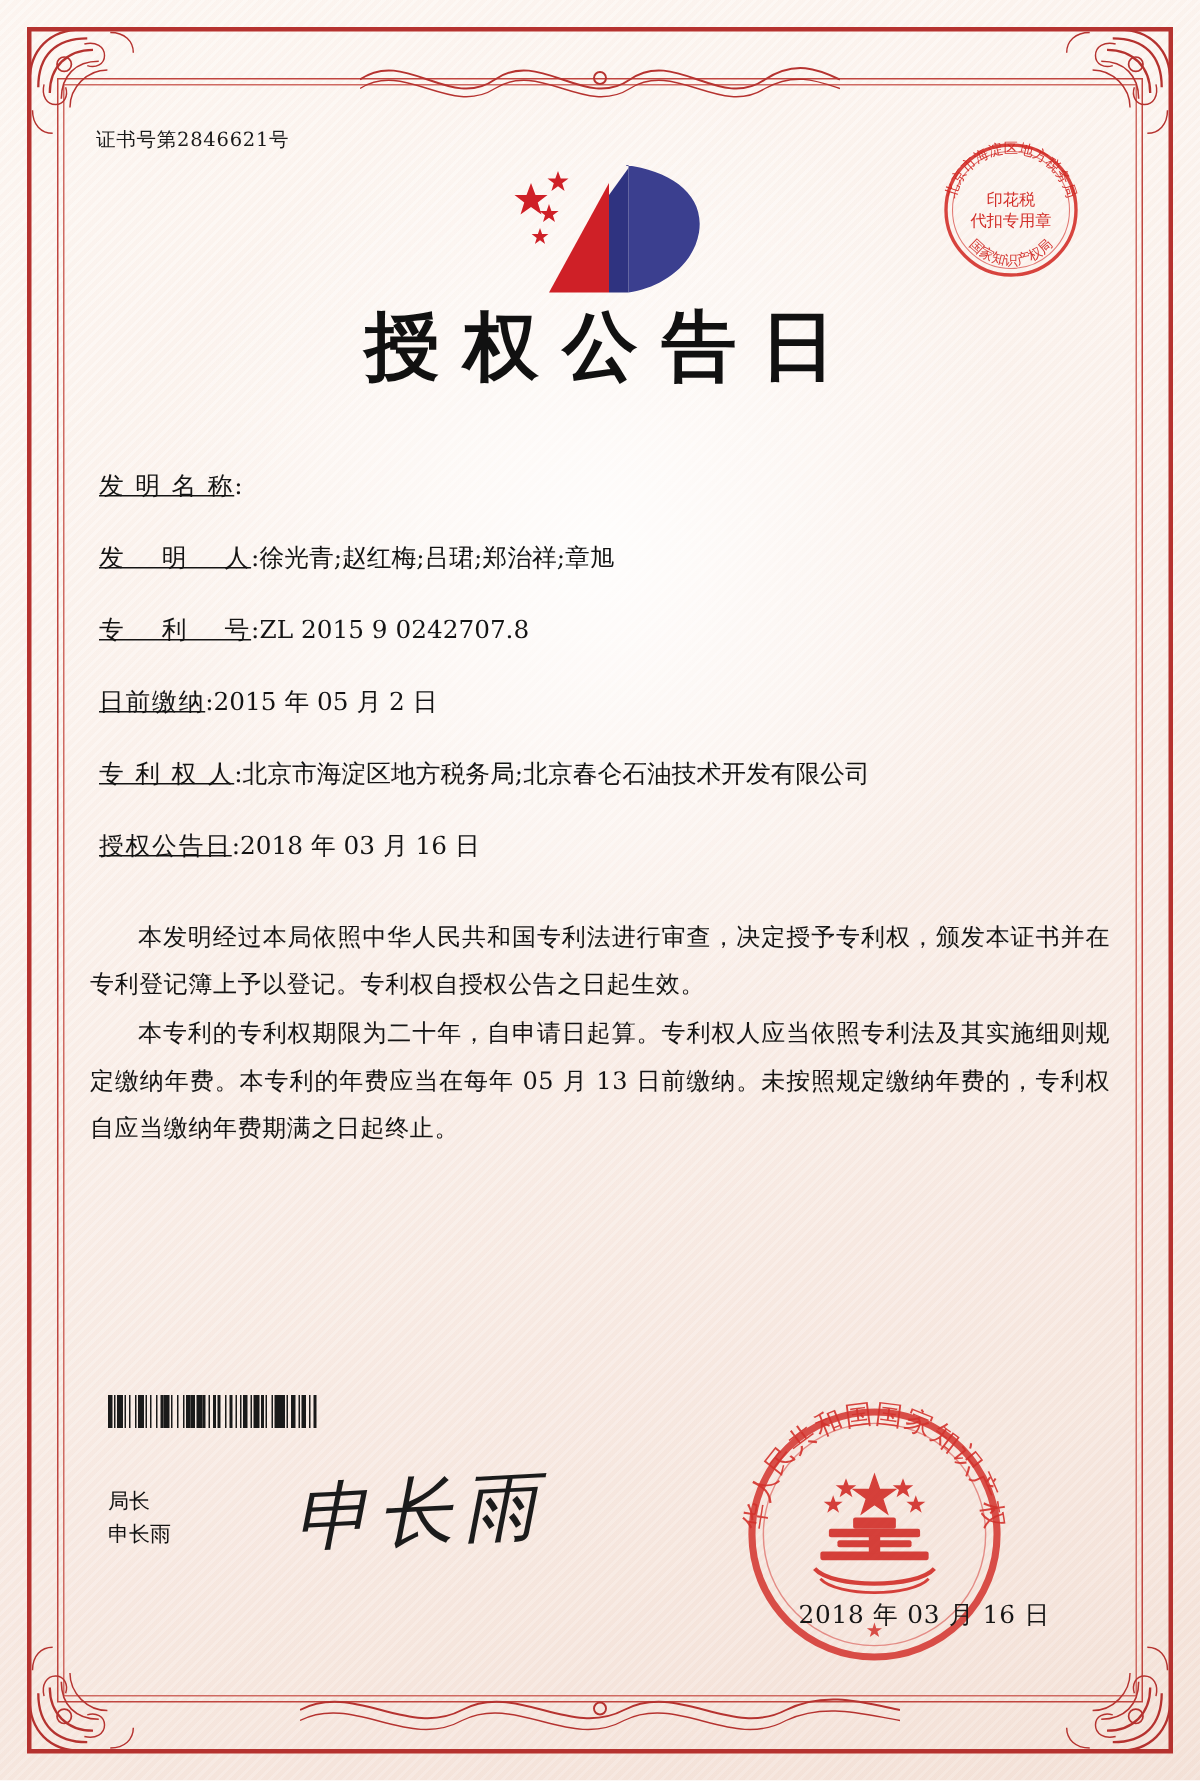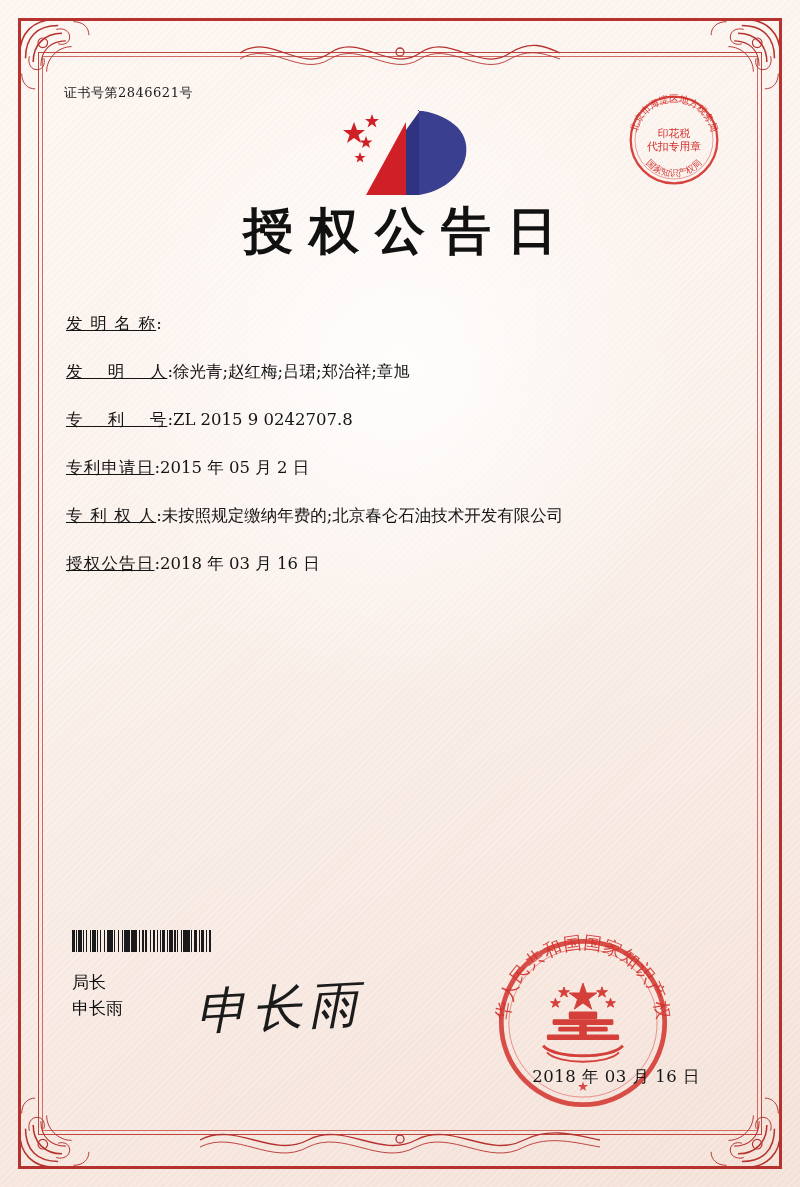--- a/index.html
+++ b/index.html
@@ -159,25 +159,25 @@
     height: 22px;
     display: flex;
     align-items: stretch;
   }
   .barcode span { display:block; height: 100%; }
 
   
   .sig-block {
     position: absolute;
     left: 72px;
-    top: 970px;
-    font-size: 17px;
+    top: 992px;
+    font-size: 14px;
     color: #111;
     line-height: 1.55;
-    font-family: Liberation Serif, serif;
+    font-family: Liberation Mono, monospace;
   }
   .sig-script {
     position: absolute;
     left: 196px;
     top: 975px;
     font-size: 50px;
     color: #1b1b1b;
     font-family: "DejaVu Serif", serif;
     font-style: italic;
     letter-spacing: 6px;
@@ -360,37 +360,39 @@
         <span class="field-label lbl-spread-tight">发　 明　 人</span>
         <span>:</span>
         <span class="field-value">徐光青;赵红梅;吕珺;郑治祥;章旭</span>
       </div>
       <div class="field-row">
         <span class="field-label lbl-spread-tight">专　 利　 号</span>
         <span>:</span>
         <span class="field-value">ZL 2015 9 0242707.8</span>
       </div>
       <div class="field-row">
-        <span class="field-label lbl-spread-tight">专利申请日</span>
+        <span class="field-label lbl-spread-tight">日前缴纳</span>
         <span>:</span>
         <span class="field-value">2015 年 05 月 2 日</span>
       </div>
       <div class="field-row">
         <span class="field-label lbl-spread-tight">专 利 权 人</span>
         <span>:</span>
-        <span class="field-value">未按照规定缴纳年费的;北京春仑石油技术开发有限公司</span>
+        <span class="field-value">北京市海淀区地方税务局;北京春仑石油技术开发有限公司</span>
       </div>
       <div class="field-row">
         <span class="field-label lbl-spread-tight">授权公告日</span>
         <span>:</span>
         <span class="field-value">2018 年 03 月 16 日</span>
       </div>
     </div>
 
     <div class="paragraphs">
+      <p>本发明经过本局依照中华人民共和国专利法进行审查，决定授予专利权，颁发本证书并在专利登记簿上予以登记。专利权自授权公告之日起生效。</p>
+      <p>本专利的专利权期限为二十年，自申请日起算。专利权人应当依照专利法及其实施细则规定缴纳年费。本专利的年费应当在每年 05 月 13 日前缴纳。未按照规定缴纳年费的，专利权自应当缴纳年费期满之日起终止。</p>
     </div>
   </div>
 
   <div class="barcode">
       <span style="width: 2.88px; background: rgb(26, 26, 26);"></span>
       <span style="width: 1.44px; background: transparent;"></span>
       <span style="width: 0.72px; background: rgb(26, 26, 26);"></span>
       <span style="width: 1.44px; background: transparent;"></span>
       <span style="width: 3.6px; background: rgb(26, 26, 26);"></span>
       <span style="width: 0.72px; background: transparent;"></span>

